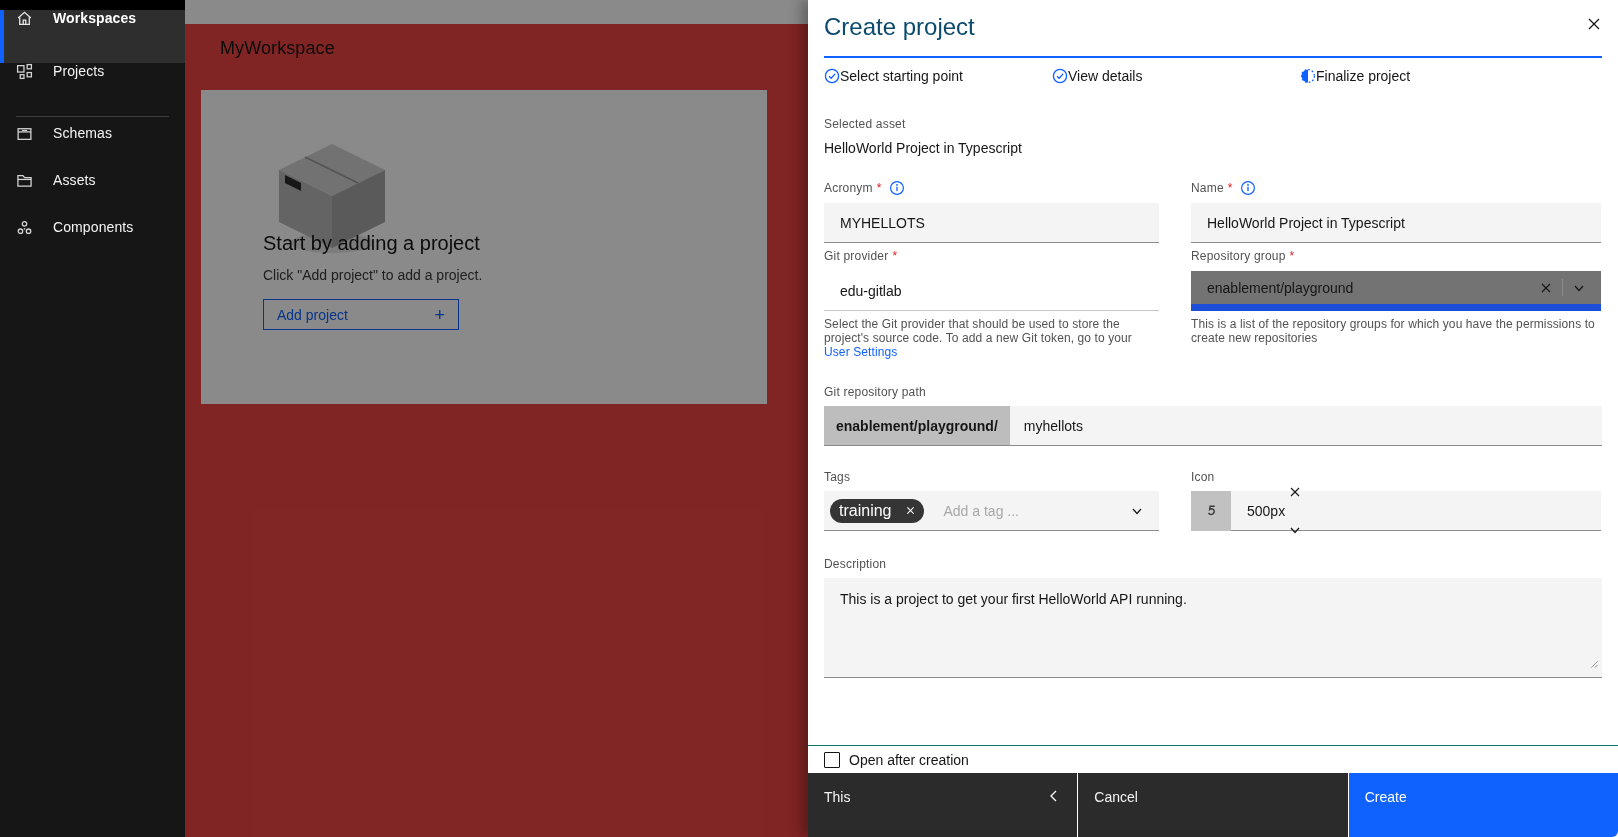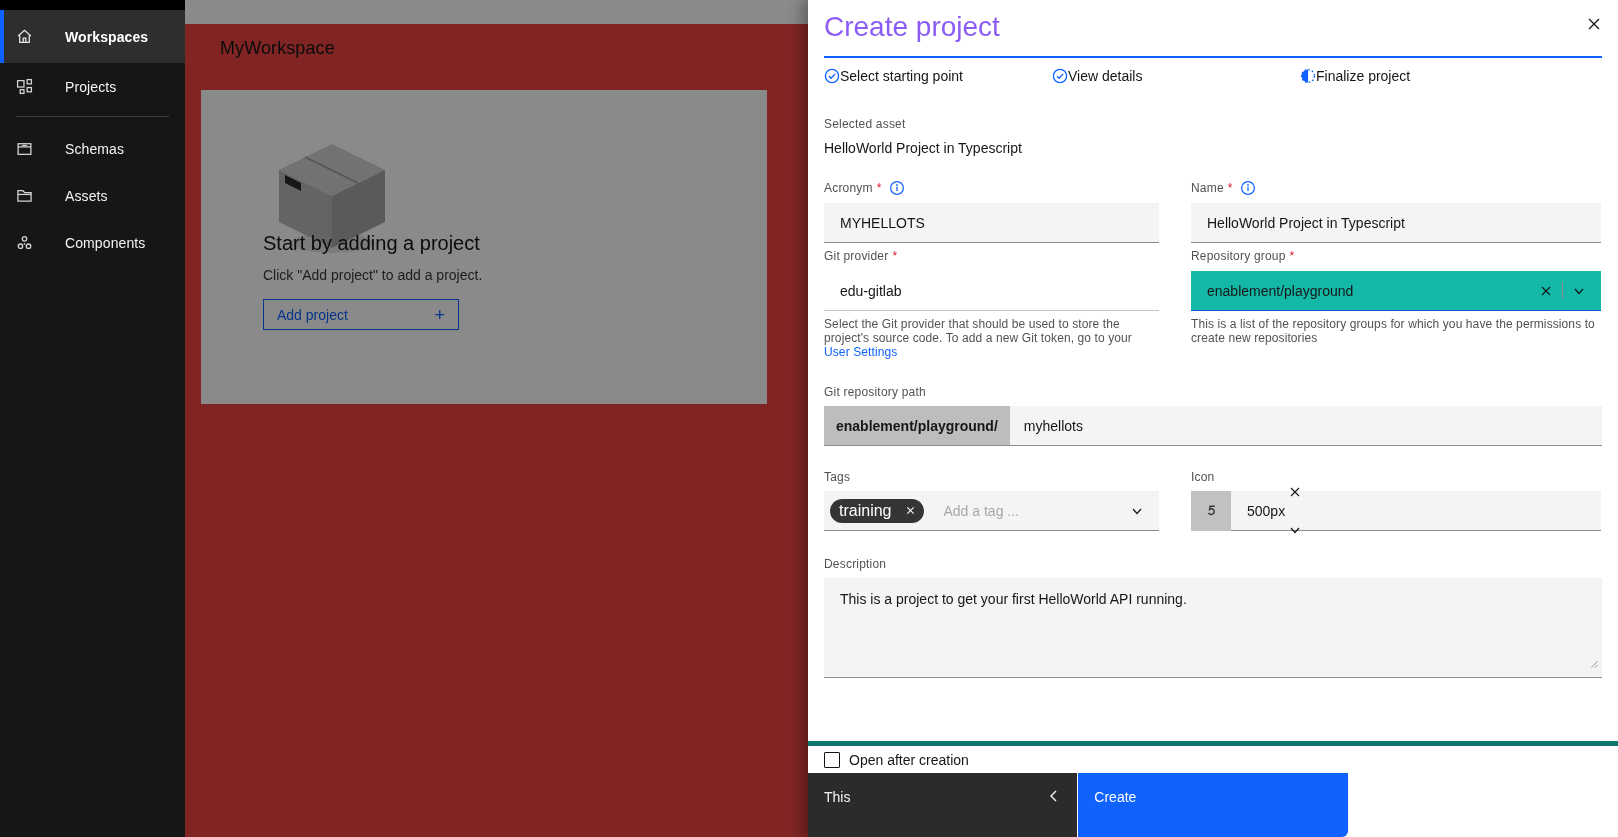--- a/index.html
+++ b/index.html
@@ -4,21 +4,21 @@
 <style>
   html,body{margin:0;padding:0;}
   body{
     width:1618px;height:837px;overflow:hidden;position:relative;
     font-family:"Liberation Sans",sans-serif;background:#fff;
     -webkit-font-smoothing:antialiased;
   }
   
   .sidebar{position:absolute;left:0;top:0;width:185px;height:837px;background:#161616;z-index:6;}
   .sidebar .topstrip{height:10px;background:#000;}
-  .nav-item{height:47px;display:flex;align-items:center;gap:32px;padding-left:16px;cursor:pointer;position:relative;}
+  .nav-item{height:47px;display:flex;align-items:flex-start;gap:20px;padding-left:16px;cursor:pointer;position:relative;}
   .nav-item .lbl{font-size:14px;color:#f4f4f4;letter-spacing:.1px;}
   .nav-item.active{height:53px;background:#2e2e2e;}
   .nav-item.active .lbl{color:#fff;font-weight:700;}
   .nav-item.active::before{content:"";position:absolute;left:0;top:0;bottom:0;width:4px;background:#0f62fe;}
   .nav-divider{height:1px;background:#3d3d3d;margin:6px 16px 8px 16px;}
   .nav-ico{width:17px;height:17px;flex:0 0 17px;}
   .nav-ico svg{display:block;}
   
   .main{position:absolute;left:185px;top:0;width:623px;height:837px;background:#ef4444;margin-top:24px;}
   .main-title{position:absolute;left:35px;top:14px;font-size:18px;color:#161616;letter-spacing:.1px;}
@@ -28,41 +28,41 @@
   .es-text{position:absolute;left:62px;top:177px;font-size:14px;color:#393939;}
   .es-btn{position:absolute;left:62px;top:209px;width:196px;height:31px;border:1px solid #0f62fe;
     color:#0f62fe;font-size:14px;display:flex;align-items:center;justify-content:space-between;
     padding:0 13px;box-sizing:border-box;background:transparent;cursor:pointer;}
   .es-btn .plus{font-size:18px;line-height:1;}
   .overlay{position:absolute;left:185px;top:0;width:623px;height:837px;background:rgba(0,0,0,0.46);z-index:5;}
   
   .panel{position:absolute;left:808px;top:0;width:810px;height:837px;background:#fff;z-index:10;
     box-shadow:-7px 0 12px rgba(0,0,0,0.28);display:flex;flex-direction:column;box-sizing:border-box;}
   .panel-header{padding:14px 16px 0 16px;display:flex;justify-content:space-between;align-items:flex-start;}
-  .panel-title{font-size:28px;color:#8b5cf6;line-height:26px;}
+  .panel-title{font-size:24px;color:#0c4a6e;line-height:26px;}
   .close-btn{width:16px;height:16px;margin-top:2px;cursor:pointer;background:none;border:none;padding:0;}
   .blue-rule{height:2px;background:#0f62fe;margin:16px 16px 0 16px;}
   .steps{display:flex;padding:10px 16px 8px 16px;}
   .step{display:flex;align-items:flex-start;gap:0;}
   .step .s-lbl{font-size:14px;color:#161616;line-height:17px;}
   .step.s1{width:228px;}.step.s2{width:248px;}.step.s3{flex:1;}
   .panel-body{flex:1;padding:0 16px;overflow:hidden;}
   .group-label{font-size:12px;color:#525252;letter-spacing:.2px;}
   .sa-label{margin-top:24px;}
   .sa-value{margin-top:9px;font-size:14px;color:#161616;}
   .form-grid{display:grid;grid-template-columns:335px 410px;column-gap:32px;}
   .mt24{margin-top:24px;}.mt20{margin-top:5px;}.mt26{margin-top:26px;}
   .label-row{display:flex;align-items:center;gap:5px;height:16px;}
   .req{color:#da1e28;font-size:12px;margin-left:-1px;}
   .info-ico{width:16px;height:16px;margin-left:3px;cursor:pointer;}
   .text-input{margin-top:7px;height:40px;background:#f4f4f4;border:none;border-bottom:1px solid #8d8d8d;
     padding:0 16px;font-size:14px;color:#161616;width:100%;box-sizing:border-box;font-family:inherit;outline:none;}
   .ro-field{margin-top:7px;height:40px;border-bottom:1px solid #c6c6c6;display:flex;align-items:center;
     padding:0 16px;font-size:14px;color:#161616;box-sizing:border-box;}
-  .combo{margin-top:7px;height:40px;background:#14b8a6;border-bottom:1px solid #1d4ed8;
+  .combo{margin-top:7px;height:40px;background:#737373;border-bottom:7px solid #1d4ed8;
     display:flex;align-items:center;box-sizing:border-box;cursor:pointer;}
   .combo .val{font-size:14px;color:#161616;padding-left:16px;}
   .combo .controls{margin-left:auto;display:flex;align-items:center;padding-right:12px;}
   .ctl-btn{width:20px;height:20px;display:flex;align-items:center;justify-content:center;background:none;border:none;padding:0;cursor:pointer;}
   .ctl-sep{width:1px;height:17px;background:#8d8d8d;margin:0 6px;}
   .helper{margin-top:6px;font-size:12px;color:#525252;line-height:14px;letter-spacing:.1px;}
   .helper a{color:#0f62fe;text-decoration:none;cursor:pointer;}
   .path-field{margin-top:7px;height:40px;background:#f4f4f4;border-bottom:1px solid #8d8d8d;
     display:flex;align-items:stretch;box-sizing:border-box;}
   .path-prefix{background:#bdbdbd;display:flex;align-items:center;padding:0 12px;
@@ -78,21 +78,21 @@
   .tags-ph::placeholder{color:#a8a8a8;}
   .icon-combo{margin-top:7px;height:40px;background:#f4f4f4;border-bottom:1px solid #8d8d8d;
     display:flex;align-items:center;box-sizing:border-box;cursor:pointer;}
   .icon-thumb{width:40px;height:40px;background:#c1c1c1;display:flex;align-items:center;justify-content:center;flex:0 0 40px;}
   .icon-combo .val{font-size:14px;color:#161616;padding-left:16px;}
   .desc-wrap{position:relative;margin-top:7px;}
   .desc-area{display:block;width:100%;height:100px;background:#f4f4f4;border:none;border-bottom:1px solid #8d8d8d;
     box-sizing:border-box;padding:13px 16px;font-size:14px;color:#161616;font-family:inherit;resize:none;outline:none;}
   .resize-grip{position:absolute;right:3px;bottom:5px;}
   
-  .panel-footer{border-top:5px solid #0f766e;}
+  .panel-footer{border-top:1px solid #0f766e;}
   .cb-row{height:27px;display:flex;align-items:center;gap:9px;padding:0 16px;}
   .checkbox{width:16px;height:16px;border:1.5px solid #161616;border-radius:1px;background:#fff;box-sizing:border-box;cursor:pointer;}
   .cb-label{font-size:14px;color:#161616;}
   .btn-row{display:grid;grid-template-columns:1fr 1fr 1fr;gap:1px;background:#fff;height:64px;}
   .f-btn{border:none;background:#2b2b2b;color:#f4f4f4;font-size:14px;font-family:inherit;text-align:left;
     padding:16px 16px 0 16px;display:flex;justify-content:space-between;align-items:flex-start;cursor:pointer;}
   .f-btn.create{background:#0f62fe;color:#fff;border-bottom-right-radius:6px;}
 </style>
 </head>
 <body>
@@ -369,19 +369,22 @@
       <span class="checkbox"></span>
       <span class="cb-label">Open after creation</span>
     </div>
     <div class="btn-row">
       <button class="f-btn">
         <span>This</span>
         <svg width="14" height="14" viewBox="0 0 14 14" fill="none" stroke="#f4f4f4" stroke-width="1.4">
           <polyline points="9,2 4,7 9,12"></polyline>
         </svg>
       </button>
+      <button class="f-btn">
+        <span>Cancel</span>
+      </button>
       <button class="f-btn create">
         <span>Create</span>
       </button>
     </div>
   </div>
 
 </aside>
 
 </body></html>

